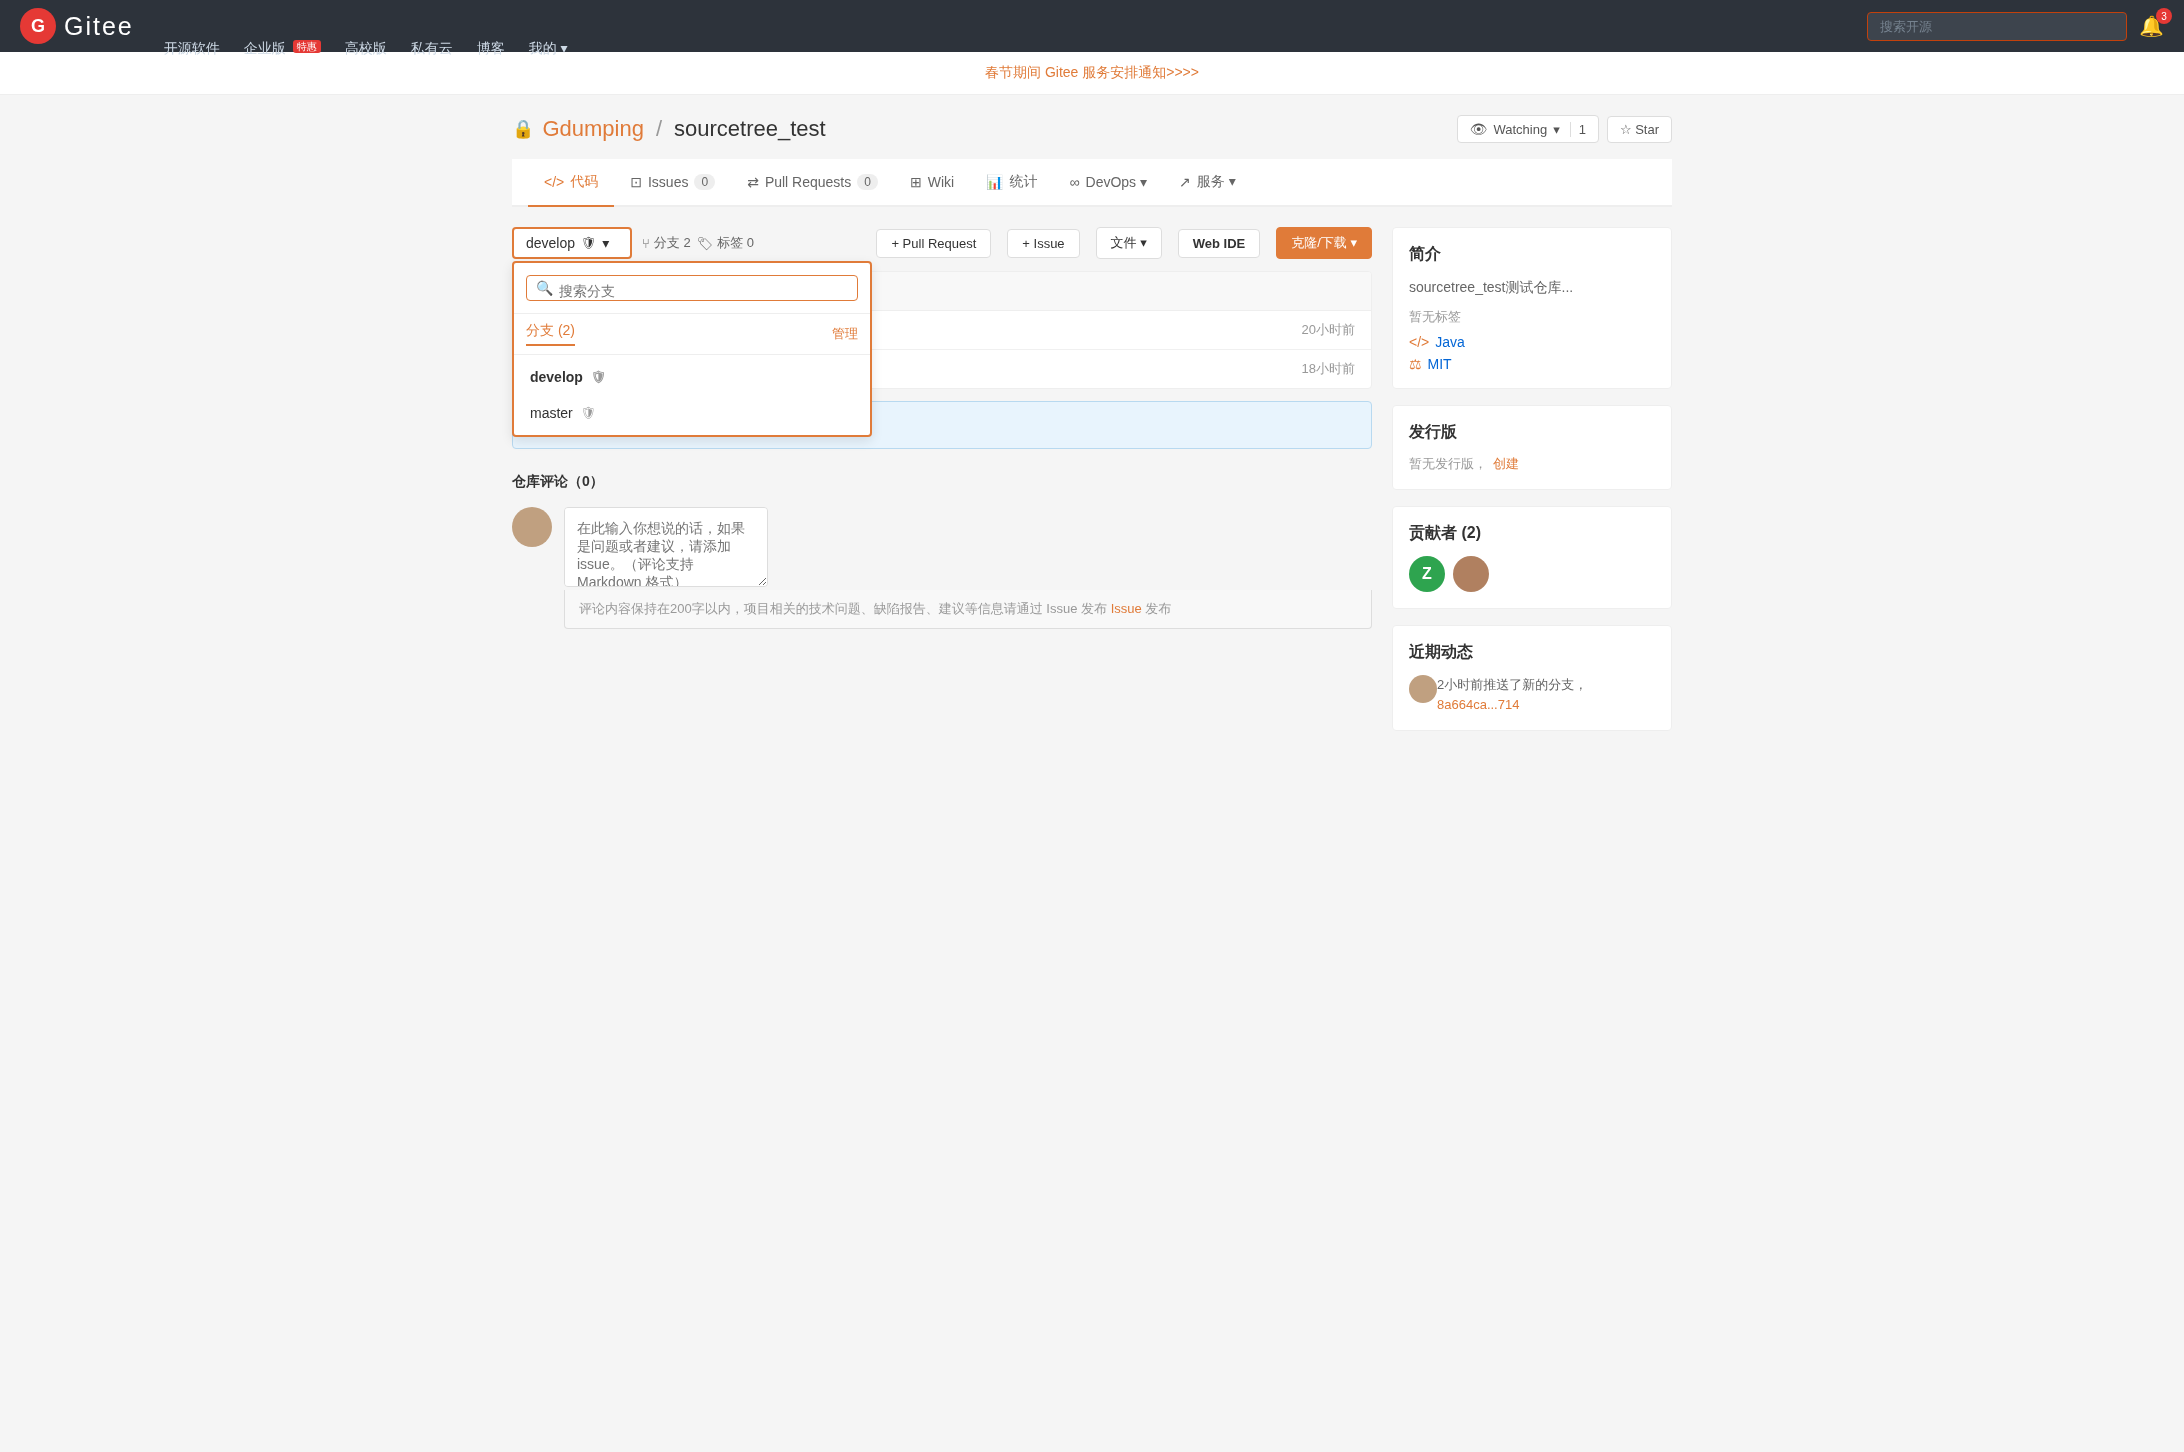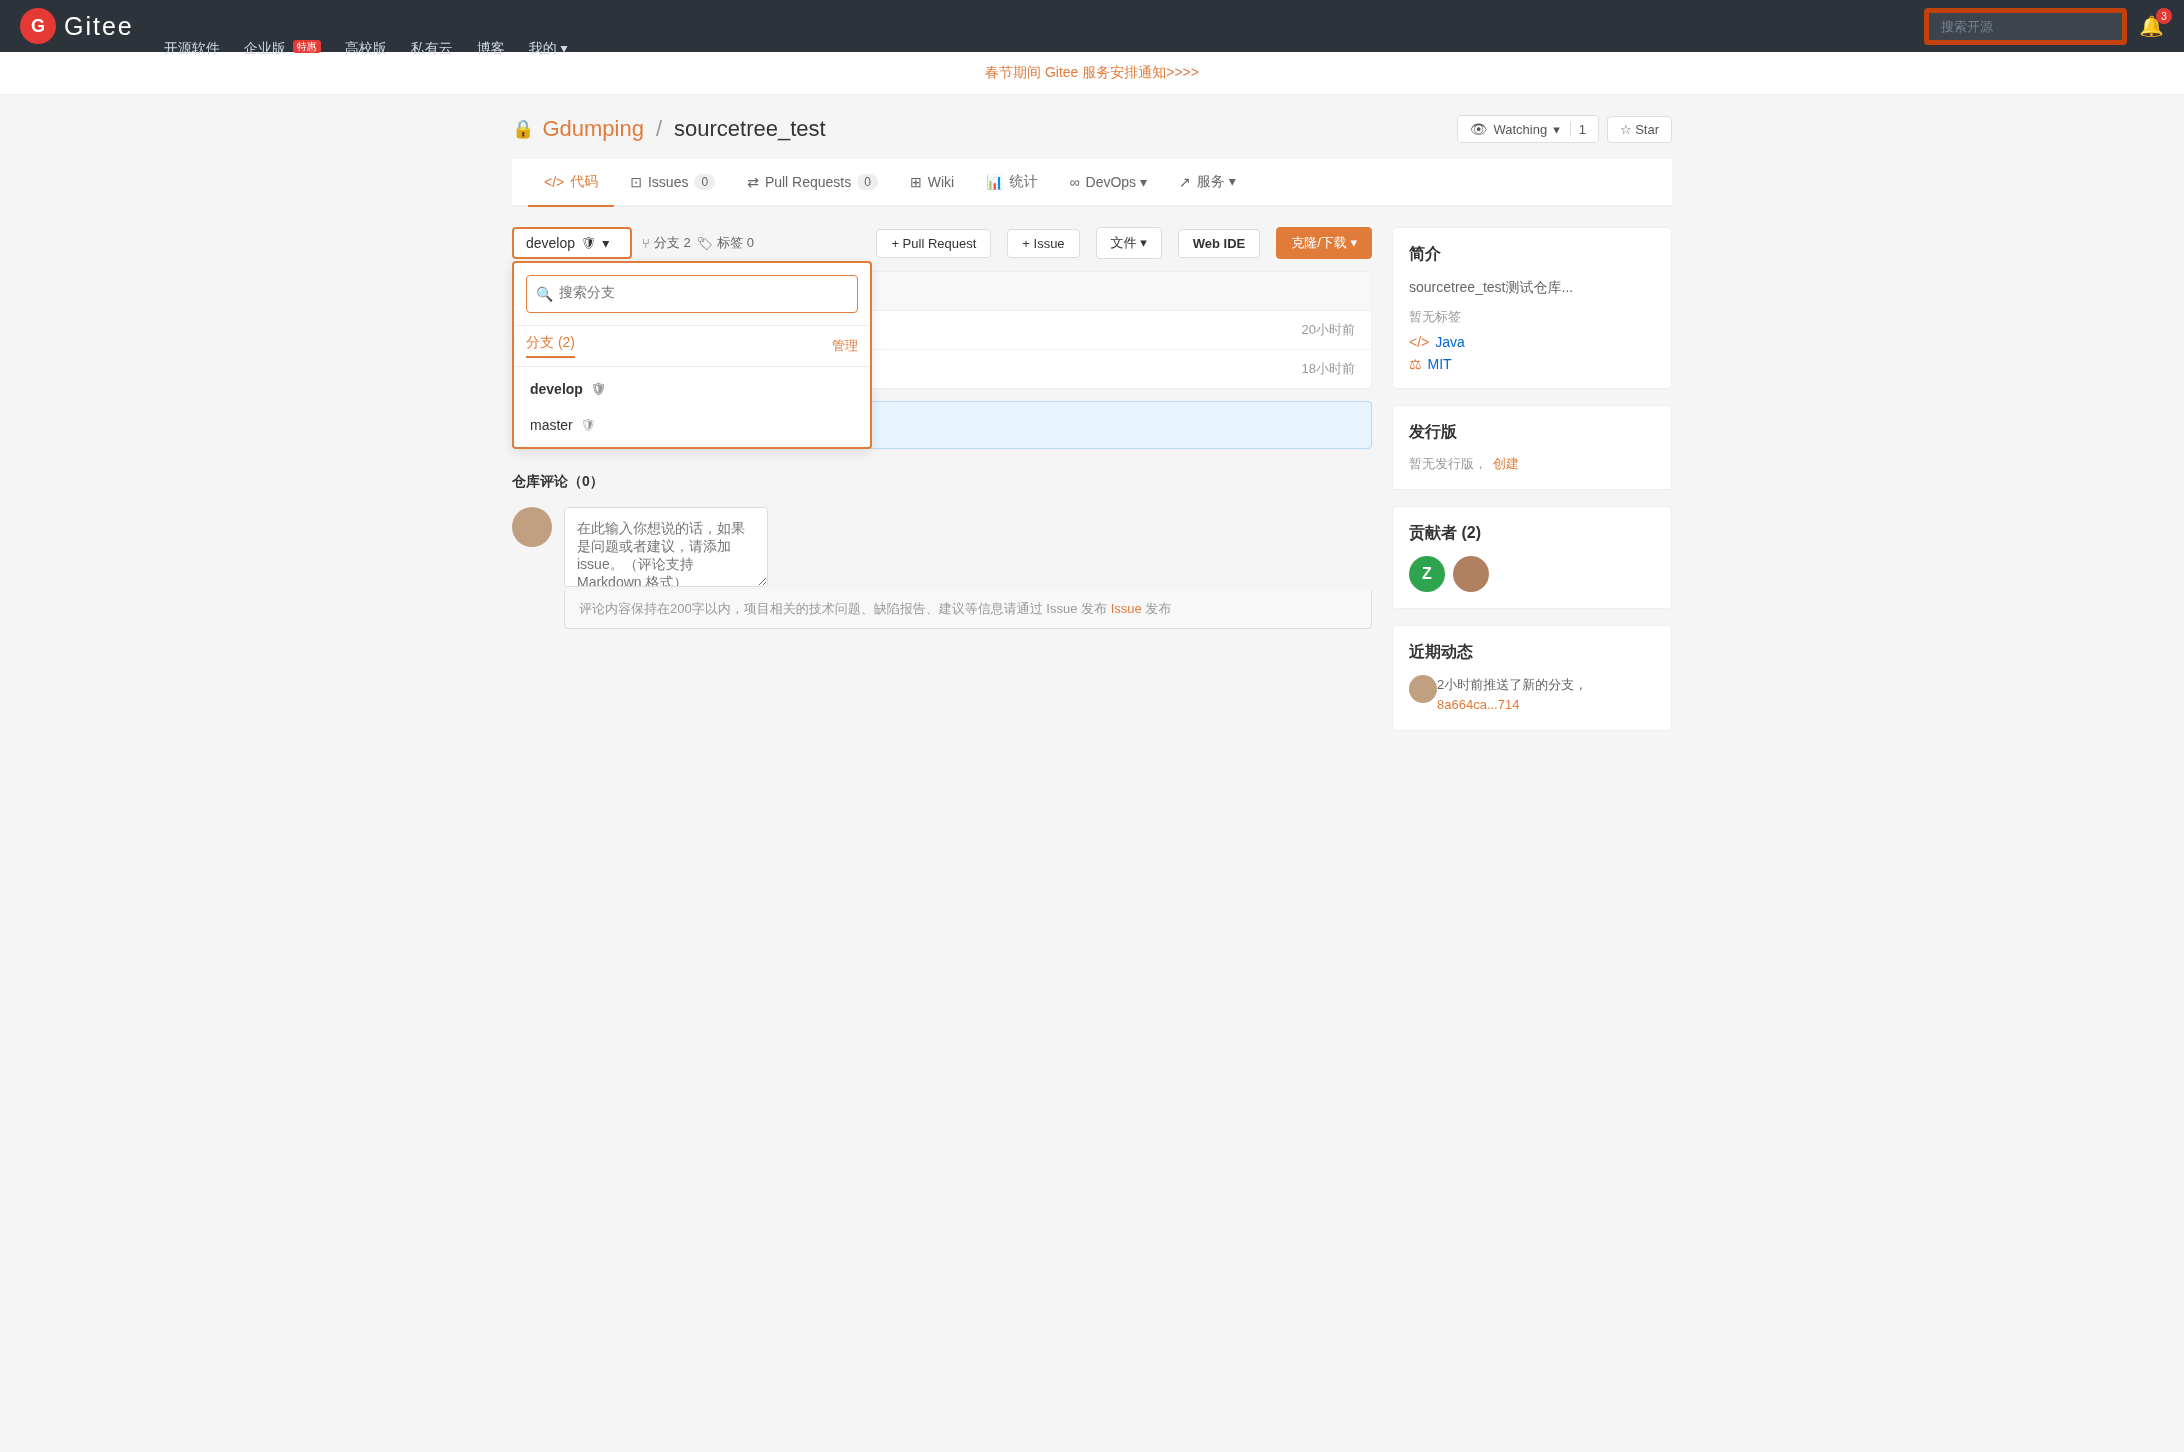--- a/index.html
+++ b/index.html
@@ -8,21 +8,21 @@
     
     .top-nav { background: #2d333b; display: flex; align-items: center; padding: 0 20px; height: 52px; gap: 30px; }
     .nav-logo { display: flex; align-items: center; gap: 8px; }
     .logo-icon { width: 36px; height: 36px; background: #e53935; border-radius: 50%; display: flex; align-items: center; justify-content: center; }
     .logo-icon span { color: white; font-weight: bold; font-size: 18px; }
     .logo-text { color: white; font-size: 25px; font-weight: 300; letter-spacing: 2px; }
     .nav-links { display: flex; align-items: center; gap: 24px; flex: 1; margin-top: 46px; }
     .nav-link { color: #cdd9e5; font-size: 14px; text-decoration: none; cursor: pointer; white-space: nowrap; }
     .nav-badge { background: #e53935; color: white; font-size: 10px; padding: 1px 4px; border-radius: 3px; margin-left: 3px; vertical-align: top; }
     .nav-right { display: flex; align-items: center; gap: 12px; margin-left: auto; }
-    .nav-search { background: #3d444d; border: 5px solid #c2410c; border-radius: 4px; padding: 6px 12px; color: #cdd9e5; font-size: 13px; width: 203px; outline: none; }
+    .nav-search { background: #3d444d; border: 1px solid #c2410c; border-radius: 4px; padding: 6px 12px; color: #cdd9e5; font-size: 13px; width: 260px; outline: none; }
     .nav-search::placeholder { color: #768390; }
     .nav-bell { position: relative; cursor: pointer; }
     .nav-bell-icon { color: #cdd9e5; font-size: 20px; }
     .nav-bell-badge { position: absolute; top: -6px; right: -8px; background: #e53935; color: white; font-size: 10px; border-radius: 50%; width: 16px; height: 16px; display: flex; align-items: center; justify-content: center; }
 
     
     .announcement { background: #fff; text-align: center; padding: 12px; font-size: 14px; border-bottom: 1px solid #eee; }
     .announcement a { color: #e07b39; text-decoration: none; }
 
     
@@ -50,21 +50,21 @@
     .repo-body { display: flex; gap: 20px; }
     .repo-main { flex: 1; min-width: 0; }
     .repo-sidebar { width: 280px; flex-shrink: 0; }
 
     
     .branch-bar { display: flex; align-items: center; gap: 10px; margin-bottom: 12px; position: relative; flex-wrap: wrap; }
     .branch-dropdown { position: relative; display: inline-block; }
     .branch-btn { display: flex; align-items: center; gap: 6px; border: 2px solid #e07b39; border-radius: 4px; padding: 6px 12px; background: white; cursor: pointer; font-size: 14px; color: #333; min-width: 120px; }
     .branch-menu { position: absolute; top: 100%; left: 0; width: 360px; background: white; border: 2px solid #e07b39; border-radius: 4px; z-index: 100; box-shadow: 0 4px 12px rgba(0,0,0,0.1); margin-top: 2px; }
     .branch-search { padding: 12px; border-bottom: 1px solid #eee; }
-    .branch-search-input { width: 100%; border: 1px solid #e07b39; border-radius: 4px; padding: 8px 10px 12px 32px; font-size: 14px; outline: none; color: #333; }
+    .branch-search-input { width: 100%; border: 1px solid #e07b39; border-radius: 4px; padding: 8px 10px 0 32px; font-size: 14px; outline: none; color: #333; font-family: Liberation Serif, serif; }
     .branch-search-wrap { position: relative; }
     .branch-search-icon { position: absolute; left: 10px; top: 50%; transform: translateY(-50%); color: #999; font-size: 14px; }
     .branch-tabs { display: flex; align-items: center; justify-content: space-between; padding: 8px 12px; border-bottom: 1px solid #eee; }
     .branch-tab { font-size: 14px; color: #e07b39; cursor: pointer; padding-bottom: 4px; border-bottom: 2px solid #e07b39; }
     .branch-manage { font-size: 13px; color: #e07b39; cursor: pointer; }
     .branch-list { padding: 4px 0; }
     .branch-item { display: flex; align-items: center; gap: 8px; padding: 10px 16px; cursor: pointer; font-size: 14px; color: #333; }
     .branch-item.active { font-weight: bold; }
     .branch-meta { display: flex; align-items: center; gap: 6px; font-size: 13px; color: #666; }
     .branch-meta-item { display: flex; align-items: center; gap: 4px; cursor: pointer; }

